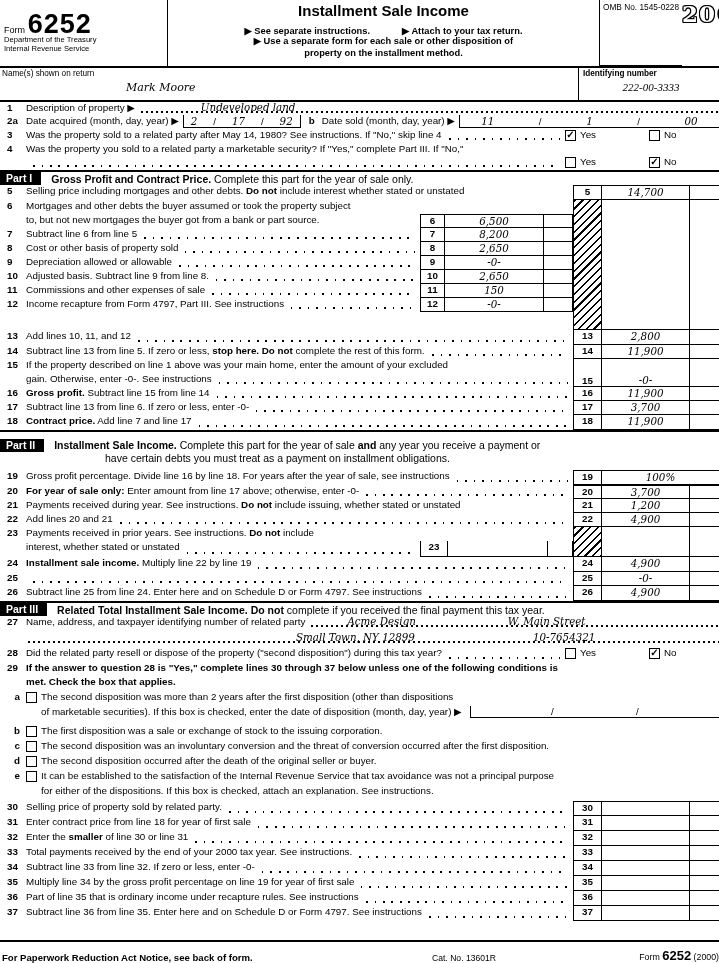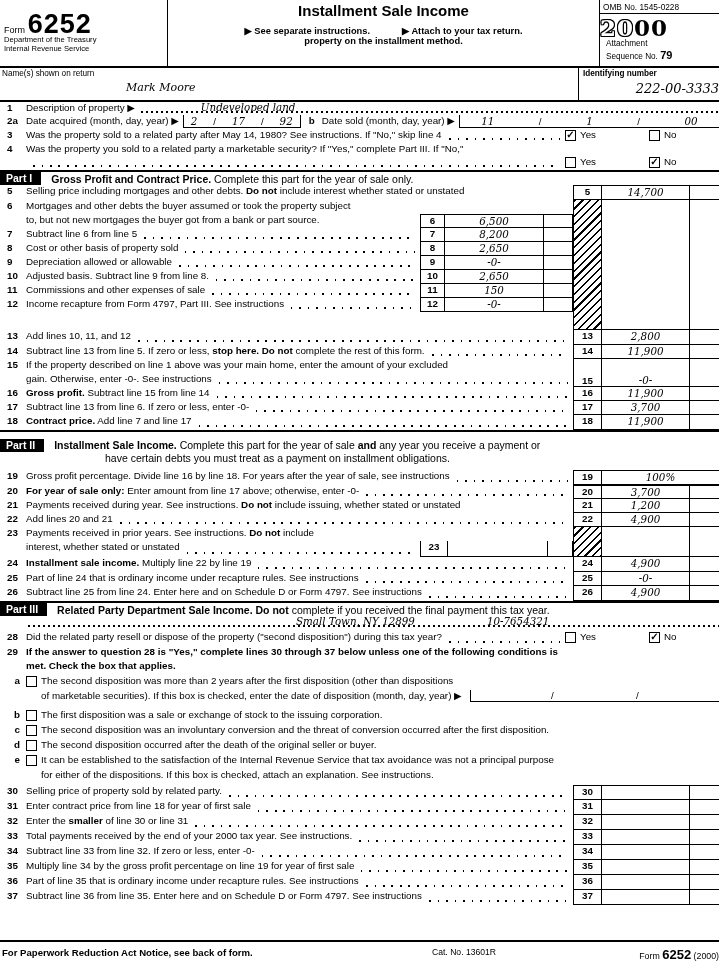--- a/index.html
+++ b/index.html
@@ -15,34 +15,34 @@
   
   #hdr{ height:68px; border-bottom:2.5px solid #000; display:flex; flex:none; }
   #hdr-left{ width:168px; border-right:1.5px solid #000; padding:2px 4px; display:flex; flex-direction:column; justify-content:center; }
   .formword{ font-size:9px; }
   .formnum-big{ font-size:27px; font-weight:bold; letter-spacing:1px; line-height:.9; }
   .dept{ font-size:7.6px; line-height:1.15; }
   #hdr-center{ flex:1; text-align:center; padding-top:2px; }
   #hdr-center h1{ font-size:15px; font-weight:bold; }
   .bullets1{ font-size:9.3px; font-weight:bold; margin-top:6px; display:flex; justify-content:center; gap:32px; }
   .bullets2{ font-size:9.3px; font-weight:bold; line-height:1.25; }
-  #hdr-right{ width:120px; border-left:1.5px solid #000; display:flex; flex-direction:column; }
+  #hdr-right{ width:120px; border-left:1.5px solid #000; display:flex; flex-direction:row; }
   .omb{ font-size:8.3px; border-bottom:1.5px solid #000; padding:2px 3px 1px 3px; white-space:nowrap; }
   .year{ font-family:"DejaVu Serif", serif; font-weight:bold; font-size:23px; line-height:1; margin-top:2px; letter-spacing:1px;}
   .yr-o{ color:#fff; text-shadow:-1px -1px 0 #000,1px -1px 0 #000,-1px 1px 0 #000,1px 1px 0 #000,0 -1px 0 #000,0 1px 0 #000,-1px 0 0 #000,1px 0 0 #000; }
   .attach{ font-size:8.2px; padding-left:6px; line-height:1.2; }
   .seqno{ font-size:11px; font-weight:bold; }
 
   
   #namerow{ height:34px; border-bottom:2.5px solid #000; display:flex; flex:none; }
   #namerow .nleft{ flex:1; padding:1px 0 16px 2px; }
   .smalllbl{ font-size:8.2px; }
   .nameval{ margin-left:124px; margin-top:3px; font-size:11px; }
   #namerow .nright{ width:141px; border-left:1.5px solid #000; padding:1px 0 0 4px; }
-  .idval{ text-align:right; font-size:13px; margin-top:3px; }
+  .idval{ text-align:center; font-size:11px; margin-top:3px;font-family:Liberation Serif, serif; }
 
   
   .row{ display:flex; flex:none; align-items:stretch; }
   .l{ flex:1; display:flex; min-width:0; overflow:hidden; align-items:flex-start; }
   .ln{ flex:none; width:26px; padding-left:7px; font-weight:bold; }
   .lnb{ flex:none; width:17px; padding-left:4px; font-weight:bold; }
   .lbl{ white-space:nowrap; }
   .dots{ flex:1; align-self:flex-end; height:1.6px; margin:0 5px 3px 7px;
          background:repeating-linear-gradient(to right,#000 0 1.5px,transparent 1.5px 8.5px); }
   .sp{ flex:1; }
@@ -87,21 +87,21 @@
   .yngrp{ flex:none; display:flex; }
   .yngrp.yes{ width:84px; }
   .yngrp.no{ width:70px; }
 
   
   .dotline{ flex:1; display:flex; align-items:flex-end; margin:0 0 1px 6px;
     background:repeating-linear-gradient(to right,#000 0 2px,transparent 2px 5px) left bottom/100% 2px no-repeat; }
   .dotline .fill{ line-height:1.1; }
 
   
-  #footer{ margin-top:auto; border-top:2.5px solid #000; display:flex; padding-top:5px; flex:none; height:23px; }
+  #footer{ margin-top:auto; border-top:2.5px solid #000; display:flex; padding-top:5px; flex:none; height:23px;align-items:flex-end; }
   .fleft{ width:432px; font-weight:bold; font-size:9.6px; padding-left:2px; }
   .fcat{ width:160px; font-size:8.6px; }
   .fright{ flex:1; text-align:right; font-size:8.8px; white-space:nowrap; }
   .fright b{ font-size:13px; }
 </style>
 </head>
 <body>
 
 <div id="page">
 
@@ -114,20 +114,21 @@
           <div>Internal Revenue Service</div>
       </div>
     </div>
     <div id="hdr-center">
       <h1>Installment Sale Income</h1>
       <div class="bullets1">
         <span>▶ See separate instructions.</span>
         <span>▶ Attach to your tax return.</span>
       </div>
       <div class="bullets2">
+        <div>▶ Use a separate form for each sale or other disposition of</div>
         <div>property on the installment method.</div>
       </div>
     </div>
     <div id="hdr-right">
       <div class="omb">OMB No. 1545-0228</div>
       <div class="year"><span class="yr-o">20</span><span>00</span></div>
       <div class="attach">
         <div>Attachment</div>
         <div><span>Sequence No.</span> <span class="seqno">79</span></div>
       </div>
@@ -450,48 +451,57 @@
         <span class="lbl"><b>Installment sale income.</b><span> Multiply line 22 by line 19</span></span>
         <span class="dots"></span>
       </div>
     <span class="numbox">24</span>
       <span class="amtbox fill">4,900</span>
       <span class="centbox"></span>
   </div>
   <div class="row" style="height:14px">
     <div class="l">
         <span class="ln">25</span>
-        <span class="lbl">Part of line 24 that is ordinary income under recapture rules. See instructions</span>
         <span class="dots"></span>
       </div>
     <span class="numbox">25</span>
       <span class="amtbox fill">-0-</span>
       <span class="centbox"></span>
   </div>
   <div class="row" style="height:15px">
     <div class="l">
         <span class="ln">26</span>
         <span class="lbl">Subtract line 25 from line 24. Enter here and on Schedule D or Form 4797. See instructions</span>
         <span class="dots"></span>
       </div>
     <span class="numbox">26</span>
       <span class="amtbox fill">4,900</span>
       <span class="centbox"></span>
   </div>
 
   <div class="pbar" style="height:15px">
     <span class="chip">Part III</span>
-    <span class="ptitle"><b>Related Party Department Sale Income. </b><b>Do not</b><span> complete if you received the final payment this tax year.</span></span>
-  </div>
-
+    <span class="ptitle"><b>Related Total Installment Sale Income. </b><b>Do not</b><span> complete if you received the final payment this tax year.</span></span>
+  </div>
+
+  <div class="row" style="height:16px">
+    <div class="l">
+      <span class="ln">27</span>
+      <span class="lbl">Name, address, and taxpayer identifying number of related party</span>
+      <span class="dotline">
+        <span class="fill" style="margin-left:36px">Acme Design</span>
+        <span class="fill" style="margin-left:92px">W. Main Street</span>
+      </span>
+    </div>
+  </div>
   <div class="row" style="height:15px">
     <div class="l" style="padding-left:28px">
       <span class="dotline" style="margin-left:0">
         <span class="fill" style="margin-left:268px">Small Town, NY 12899</span>
-        <span class="fill" style="margin-left:72px">10-7654321</span>
+        <span class="fill" style="margin-left:118px">10-7654321</span>
       </span>
     </div>
   </div>
 
   <div class="row" style="height:15px">
     <div class="l">
       <span class="ln">28</span>
       <span class="lbl">Did the related party resell or dispose of the property ("second disposition") during this tax year?</span>
       <span class="dots"></span>
       <span class="yngrp yes">

